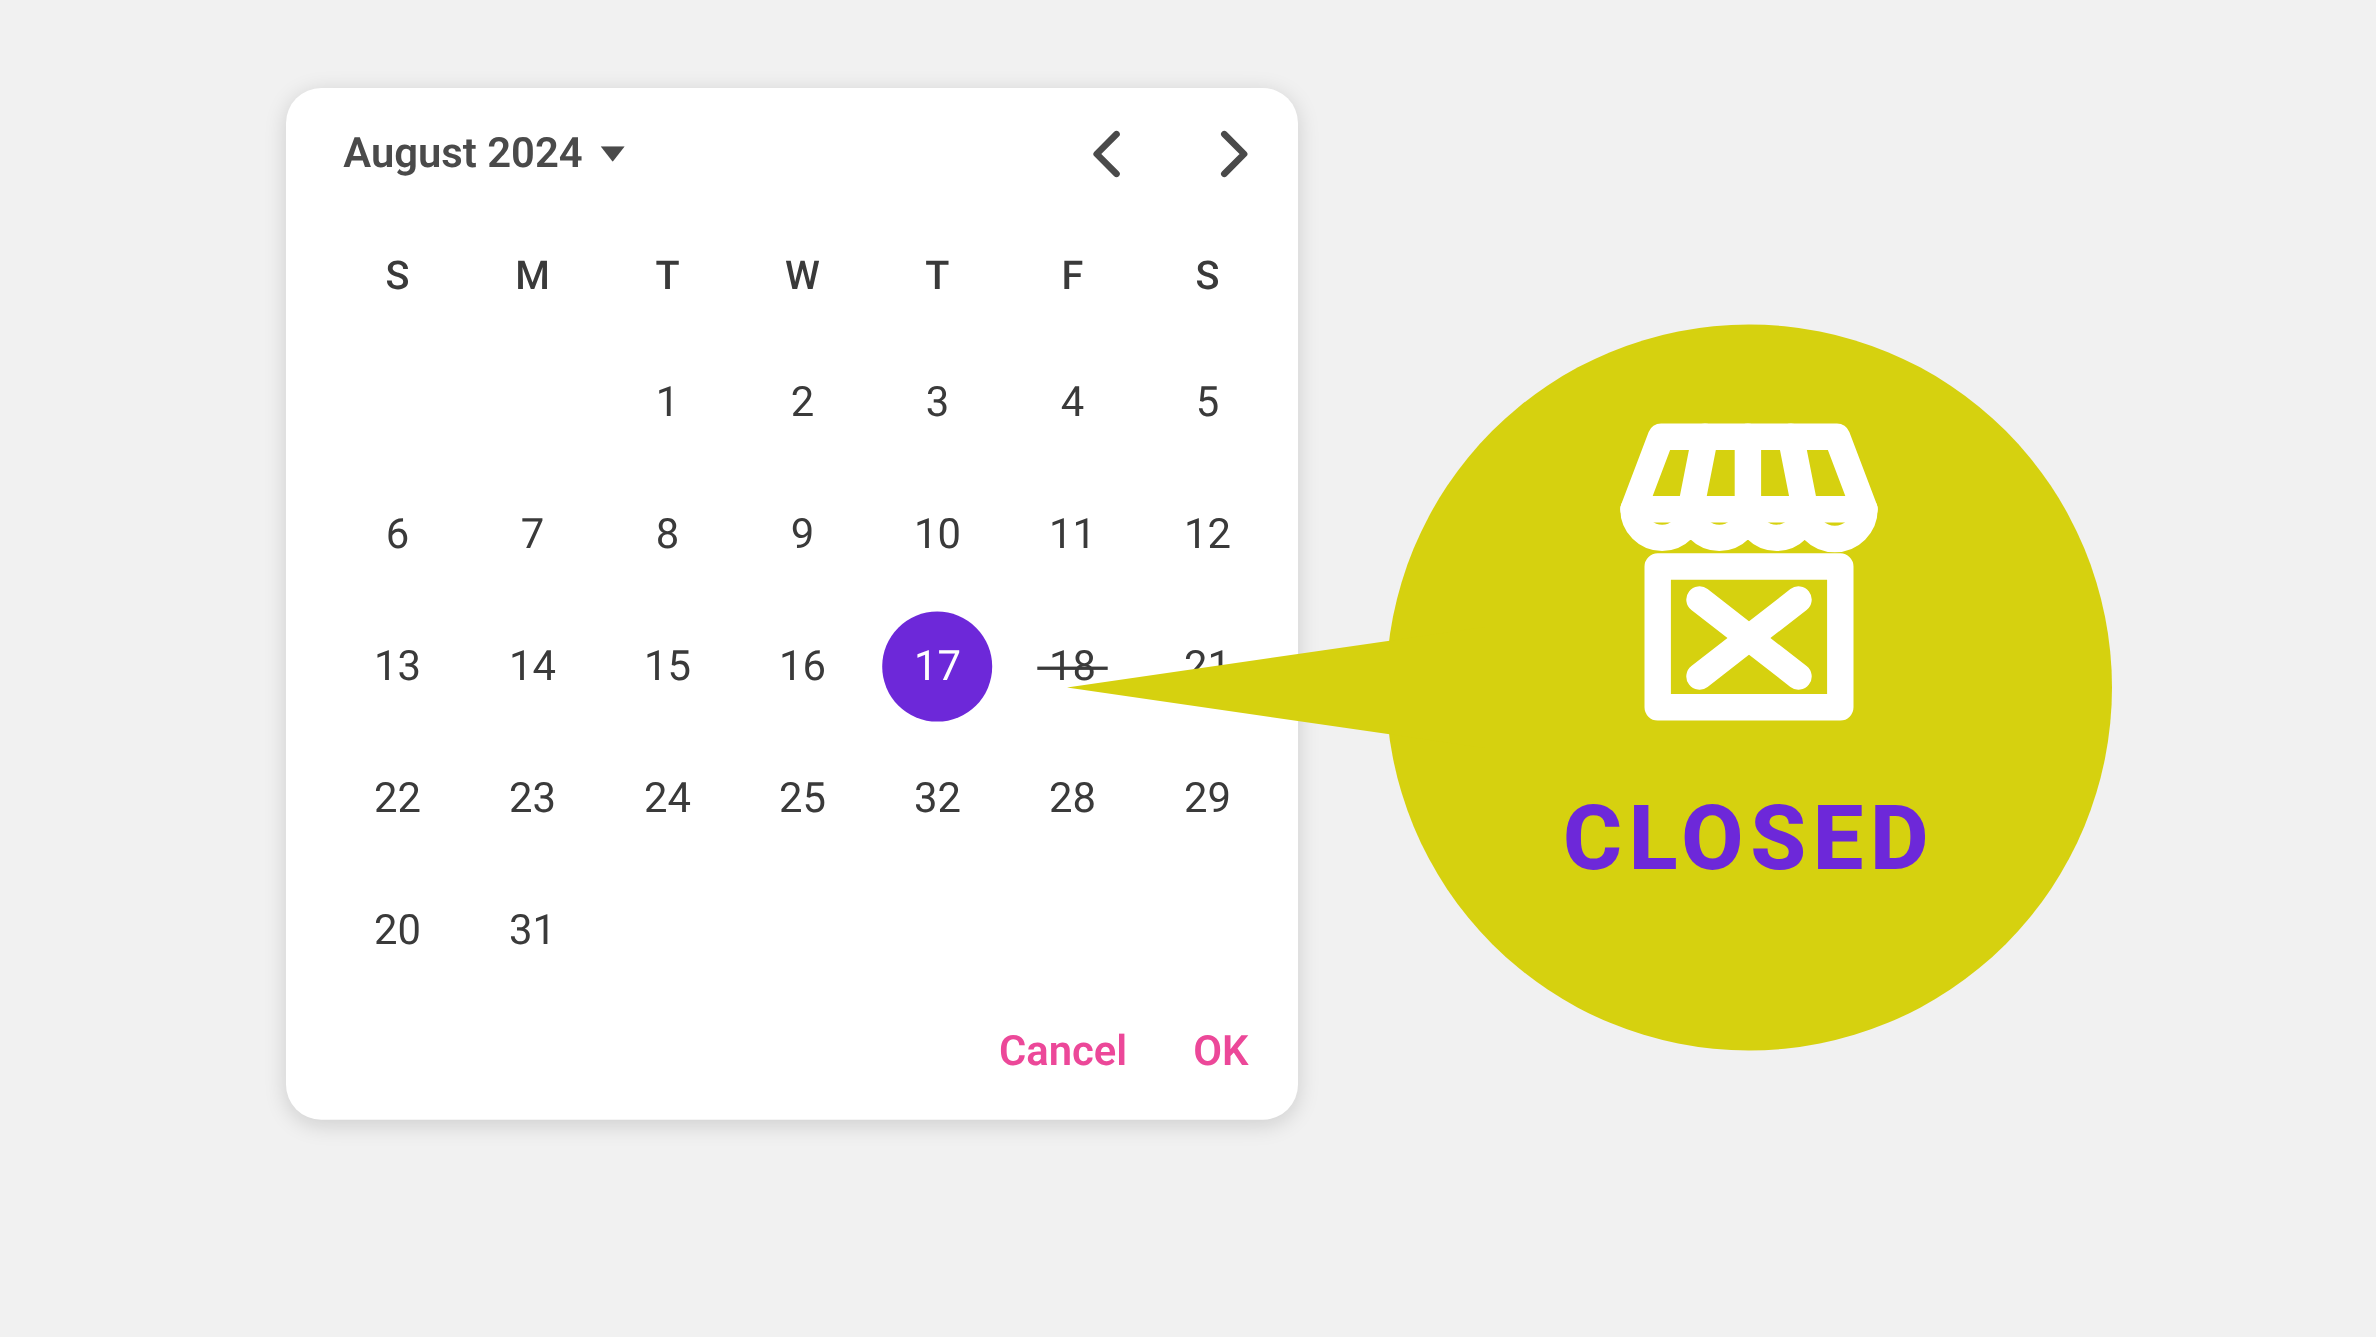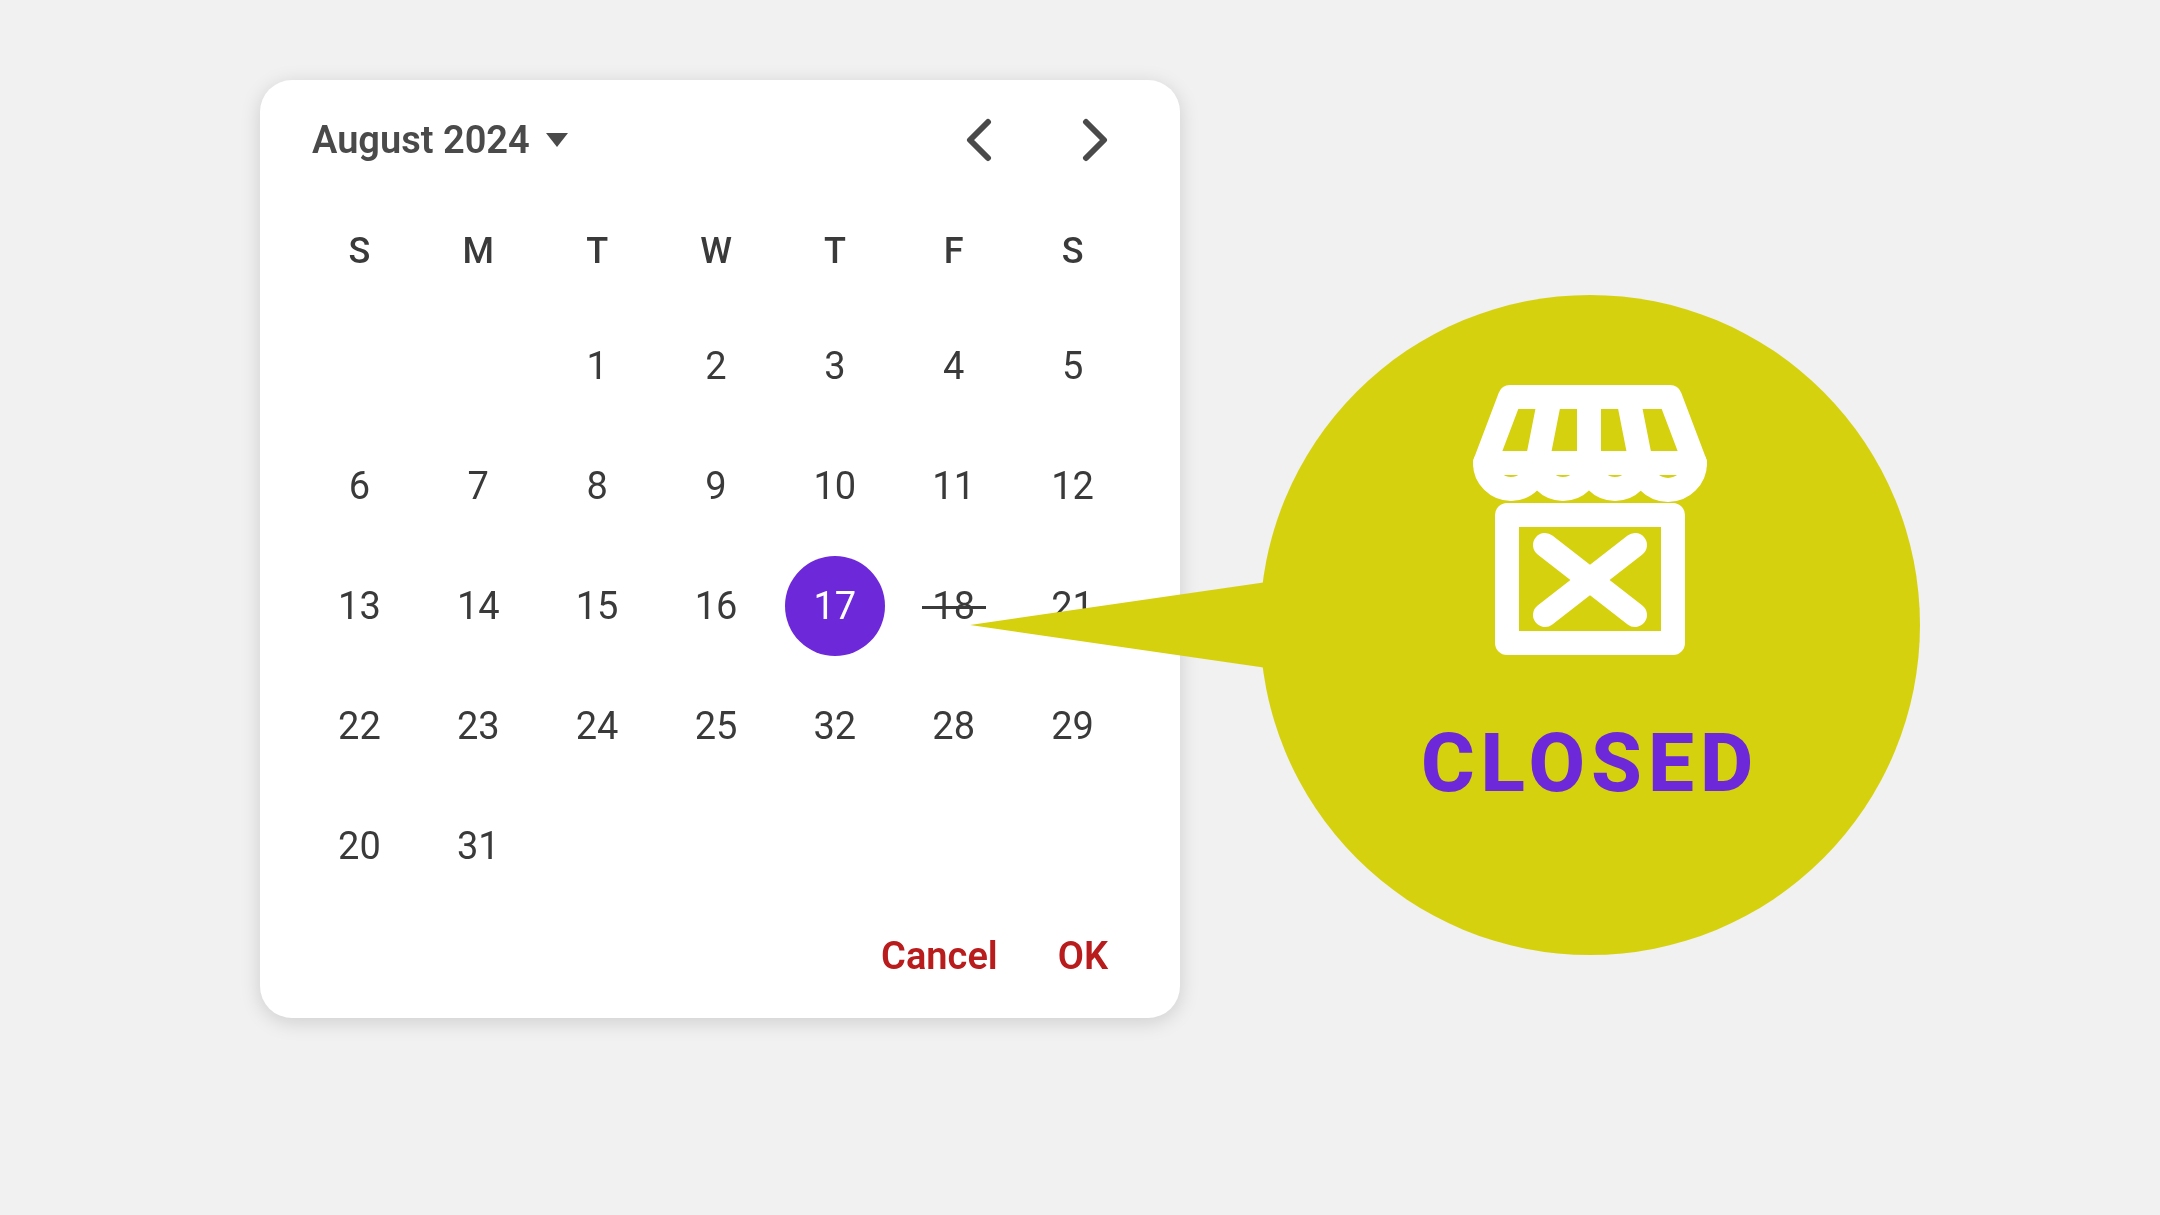--- a/index.html
+++ b/index.html
@@ -12,21 +12,21 @@
   }
 
   .datepicker {
     position: absolute;
     left: 260px;
     top: 80px;
     width: 920px;
     background: #fff;
     border-radius: 32px;
     box-shadow: 0 4px 20px rgba(0,0,0,0.15);
-    padding: 36px 48px 28px 40px;
+    padding: 36px 21px 28px 40px;
   }
 
   .dp-header {
     display: flex;
     align-items: center;
     padding: 0 12px 32px 12px;
   }
   .dp-month-btn {
     display: flex;
     align-items: center;
@@ -103,21 +103,21 @@
 
   .dp-actions {
     display: flex;
     justify-content: flex-end;
     gap: 60px;
     padding: 28px 24px 12px 0;
   }
   .dp-action {
     font-size: 38px;
     font-weight: 600;
-    color: #b91c1c;
+    color: #ec4899;
     cursor: pointer;
   }
 
   
   .callout {
     position: absolute;
     left: 970px;
     top: 270px;
     width: 1000px;
     height: 700px;

